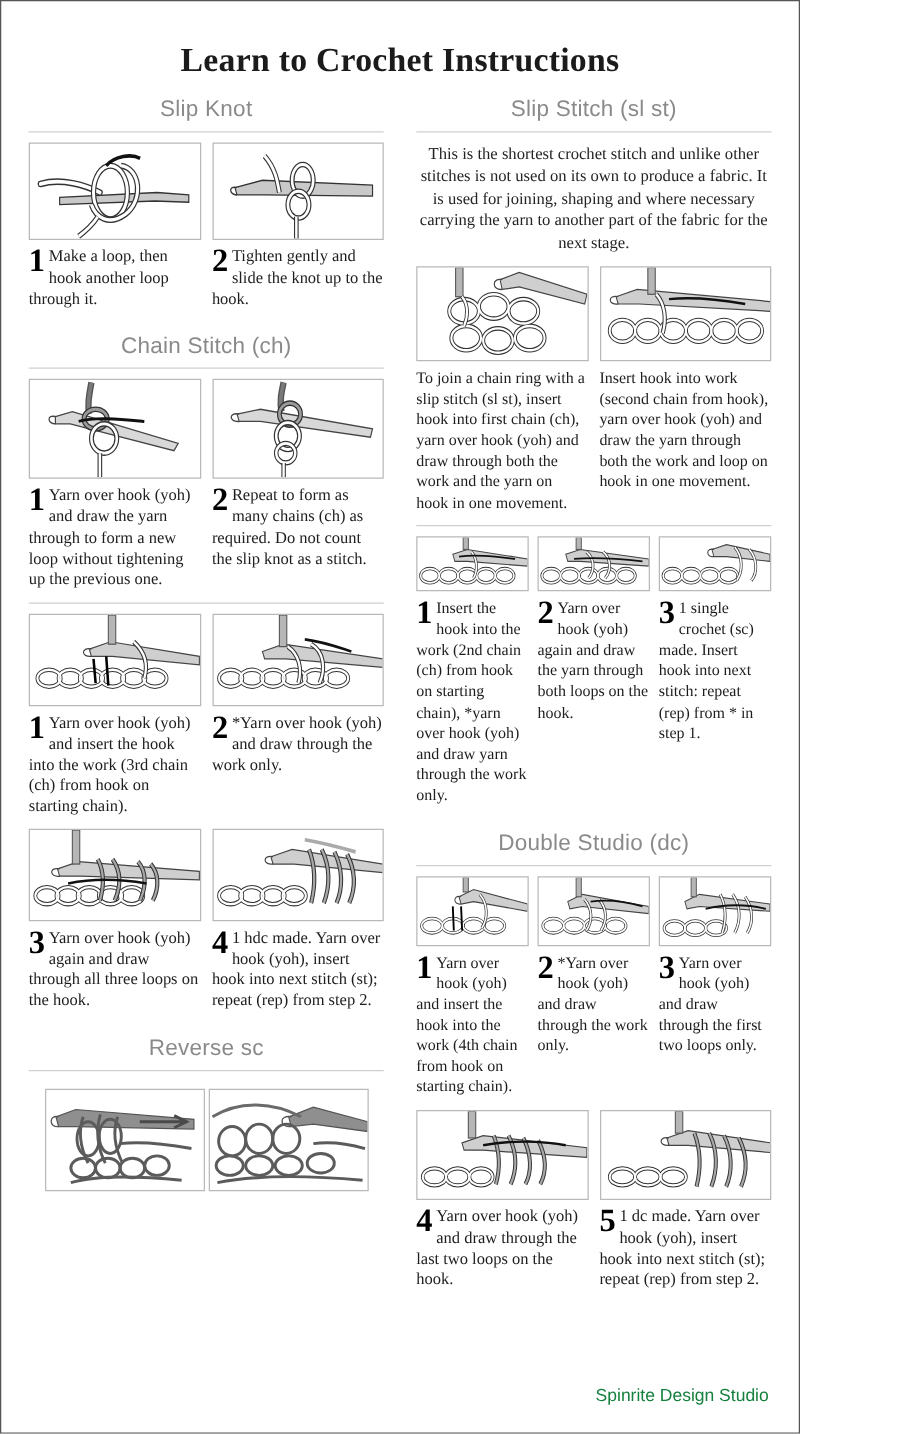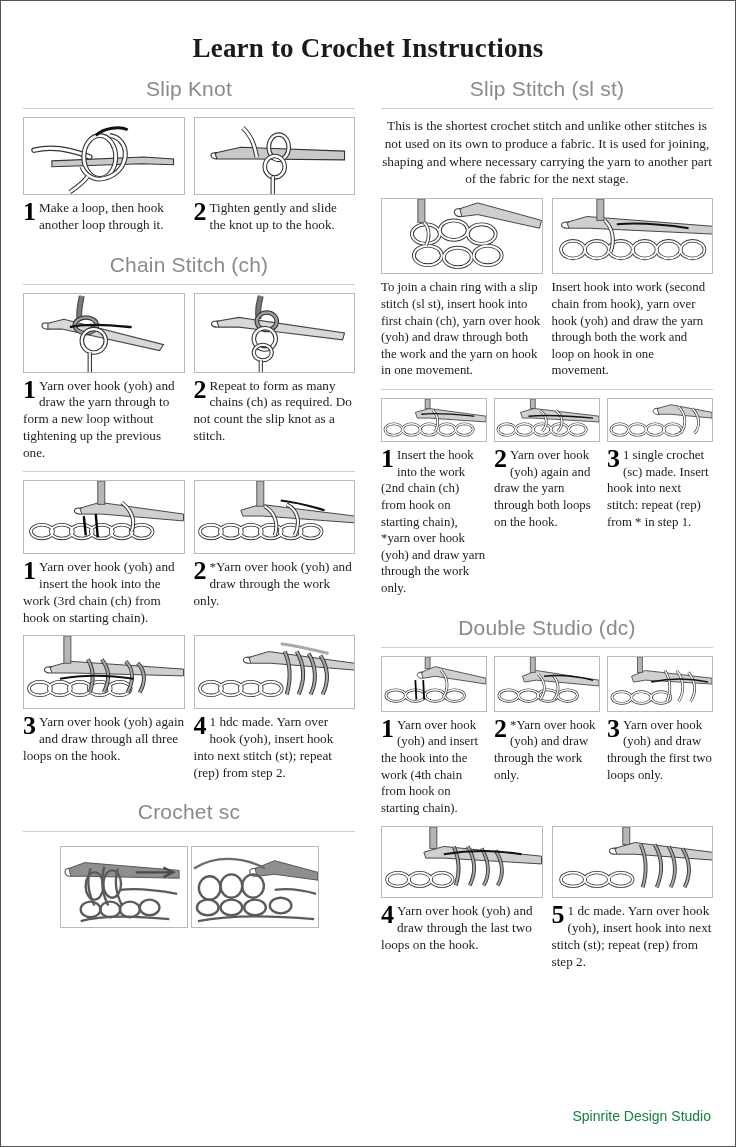--- a/index.html
+++ b/index.html
@@ -3,21 +3,21 @@
 <meta charset="utf-8">
 <style>
   * { box-sizing: border-box; margin: 0; padding: 0; }
   html, body {
     width: 736px; height: 1147px;
     background: #ffffff;
     font-family: "Liberation Serif", serif;
   }
   #page {
     position: relative;
-    width: 736px; height: 1147px;
+    width: 640px; height: 1147px;
     background: #ffffff;
     border: 1px solid #555;
     overflow: hidden;
   }
   #page-title {
     font-family: "Liberation Serif", serif;
     font-weight: bold;
     font-size: 27px;
     color: #1b1b1b;
     text-align: center;
@@ -30,21 +30,21 @@
     gap: 18px;
     align-items: flex-start;
   }
   .col { width: 340px; }
   .col-left { width: 340px; }
   .col-right { width: 340px; }
 
   .section { margin-bottom: 10px; }
   .sec-head {
     font-family: "Liberation Sans", sans-serif;
-    font-size: 21px;
+    font-size: 18px;
     color: #8a8a8a;
     text-align: center;
     font-weight: 400;
     padding: 9px 0 7px 0;
     letter-spacing: 0.2px;
   }
   .sec-rule {
     border-top: 1px solid #cfcfcf;
     margin: 0 4px 8px 4px;
   }
@@ -332,21 +332,21 @@
                 </g>
                 <path d="M86,8 C100,10 118,14 134,18" fill="none" stroke="#aaa" stroke-width="3"></path>
               </svg>
             </div>
             <div class="cap"><span class="num">4</span><span>1 hdc made. Yarn over hook (yoh), insert hook into next stitch (st); repeat (rep) from step 2.</span></div>
           </div>
         </div>
       </div>
 
       <div class="section">
-        <div class="sec-head">Crochet sc</div>
+        <div class="sec-head">Reverse sc</div>
         <div class="sec-rule"></div>
         <div class="rev-wrap">
           <div class="fig" style="height:82px">
             <svg viewBox="0 0 128 82" preserveAspectRatio="none">
               <polygon points="8,22 24,16 120,24 120,32 24,30 10,30" fill="#8f8f8f" stroke="#555" stroke-width="1"></polygon>
               <path d="M10,22 C2,20 2,31 10,30" fill="none" stroke="#555" stroke-width="1.1"></path>
               <path d="M76,26 L112,26 M104,21 L114,26 L104,31" fill="none" stroke="#4a4a4a" stroke-width="2.4"></path>
               <g stroke="#5b5b5b" stroke-width="2.4" fill="none">
                 <path d="M30,22 C26,34 28,48 34,60"></path>
                   <path d="M44,20 C40,34 42,48 48,60"></path>

